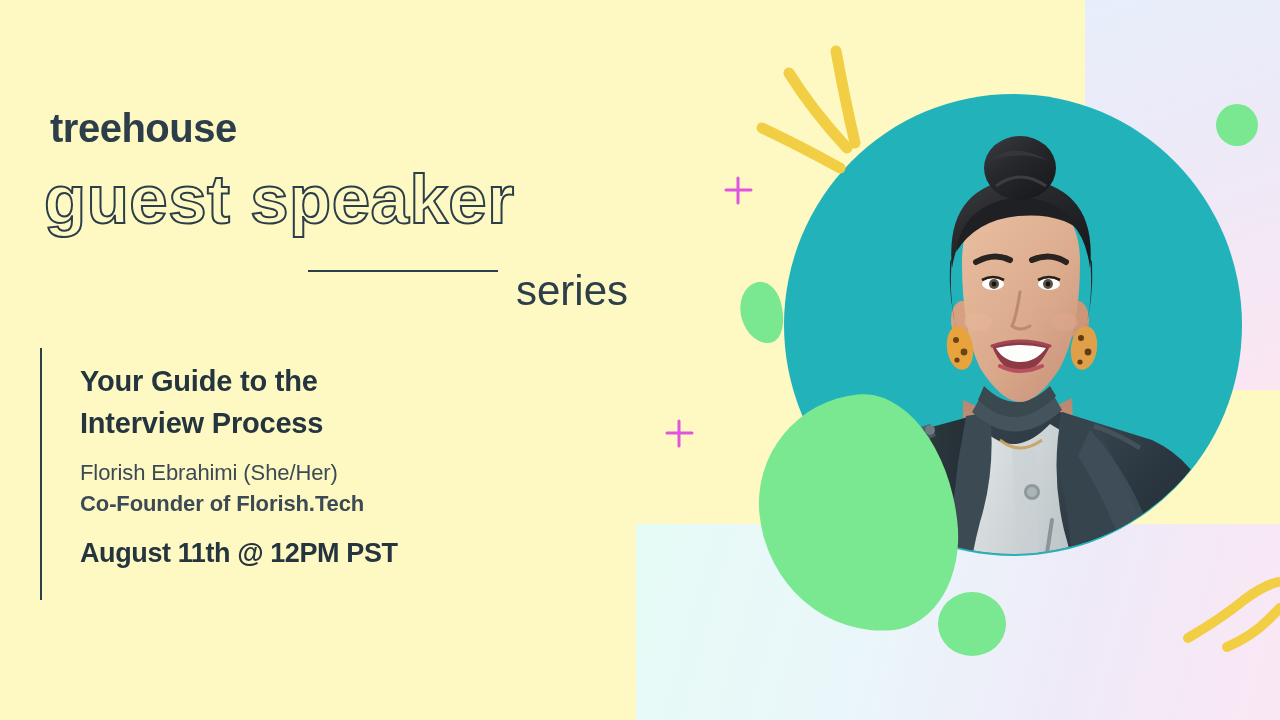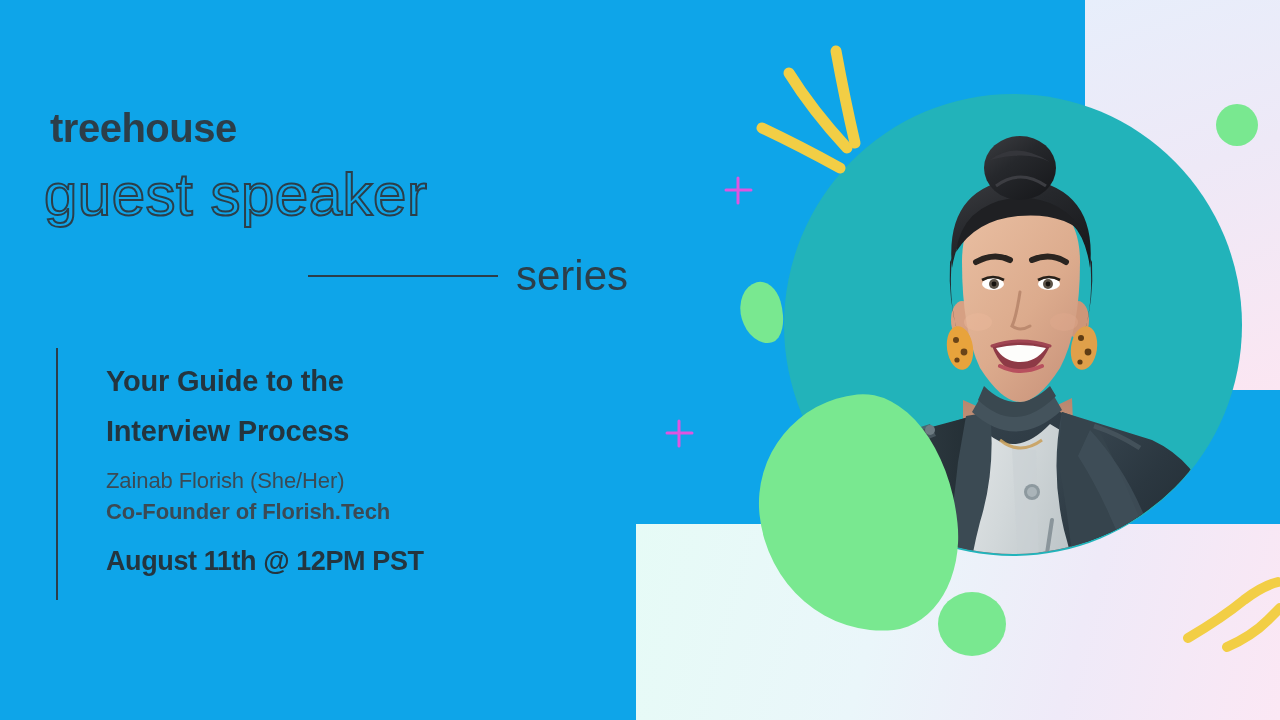--- a/index.html
+++ b/index.html
@@ -10,21 +10,21 @@
   }
   body {
     font-family: "Liberation Sans", "DejaVu Sans", sans-serif;
   }
 
   .stage {
     position: relative;
     width: 1280px;
     height: 720px;
     overflow: hidden;
-    background: #0ea5e9;
+    background: #fef9c3;
   }
 
   
   .panel-topright {
     position: absolute;
     left: 1085px;
     top: 0;
     width: 195px;
     height: 390px;
     background: linear-gradient(160deg, #e7eefb 0%, #eee9f7 45%, #fbe6f2 100%);
@@ -113,58 +113,58 @@
     font-weight: 700;
     letter-spacing: -0.5px;
     color: #2c3e49;
     line-height: 1;
   }
 
   .headline-outline {
     position: absolute;
     left: 44px;
     top: 165px;
-    font-size: 60px;
-    font-weight: 400;
+    font-size: 69px;
+    font-weight: 700;
     letter-spacing: 0.5px;
     line-height: 1;
     color: transparent;
     -webkit-text-stroke: 2px #2c3e49;
     white-space: nowrap;
   }
 
   .series-row {
     position: absolute;
     left: 308px;
-    top: 255px;
+    top: 270px;
     width: 320px;
     display: flex;
-    align-items: center;
+    align-items: flex-start;
     gap: 18px;
   }
   .series-rule {
     flex: 1;
     height: 2px;
     background: #2c3e49;
   }
   .series-word {
     font-size: 42px;
     font-weight: 400;
     color: #2c3e49;
     line-height: 1;
     letter-spacing: 0px;
   }
 
   .detail-block {
     position: absolute;
-    left: 56px;
+    left: 40px;
     top: 348px;
     height: 252px;
     border-left: 2px solid #2c3e49;
-    padding-left: 48px;
+    padding-left: 38px;
     box-sizing: border-box;
   }
   .talk-title {
     font-size: 29px;
     font-weight: 700;
     color: #24353f;
     line-height: 1.32;
     margin: 14px 0 0 0;
     letter-spacing: -0.2px;
   }
@@ -370,19 +370,19 @@
 
   <div class="headline-outline">guest speaker</div>
 
   <div class="series-row">
     <span class="series-rule"></span>
     <span class="series-word">series</span>
   </div>
 
   <div class="detail-block">
     <div class="talk-title">Your Guide to the</div>
-    <div class="talk-title" style="margin-top:12px">Interview Process</div>
-    <div class="speaker-line">Zainab Florish (She/Her)</div>
+    <div class="talk-title" style="margin-top:4px">Interview Process</div>
+    <div class="speaker-line">Florish Ebrahimi (She/Her)</div>
     <div class="speaker-line second">Co-Founder of Florish.Tech</div>
     <div class="datetime">August 11th @ 12PM PST</div>
   </div>
 
 </div>
 
 </body></html>

